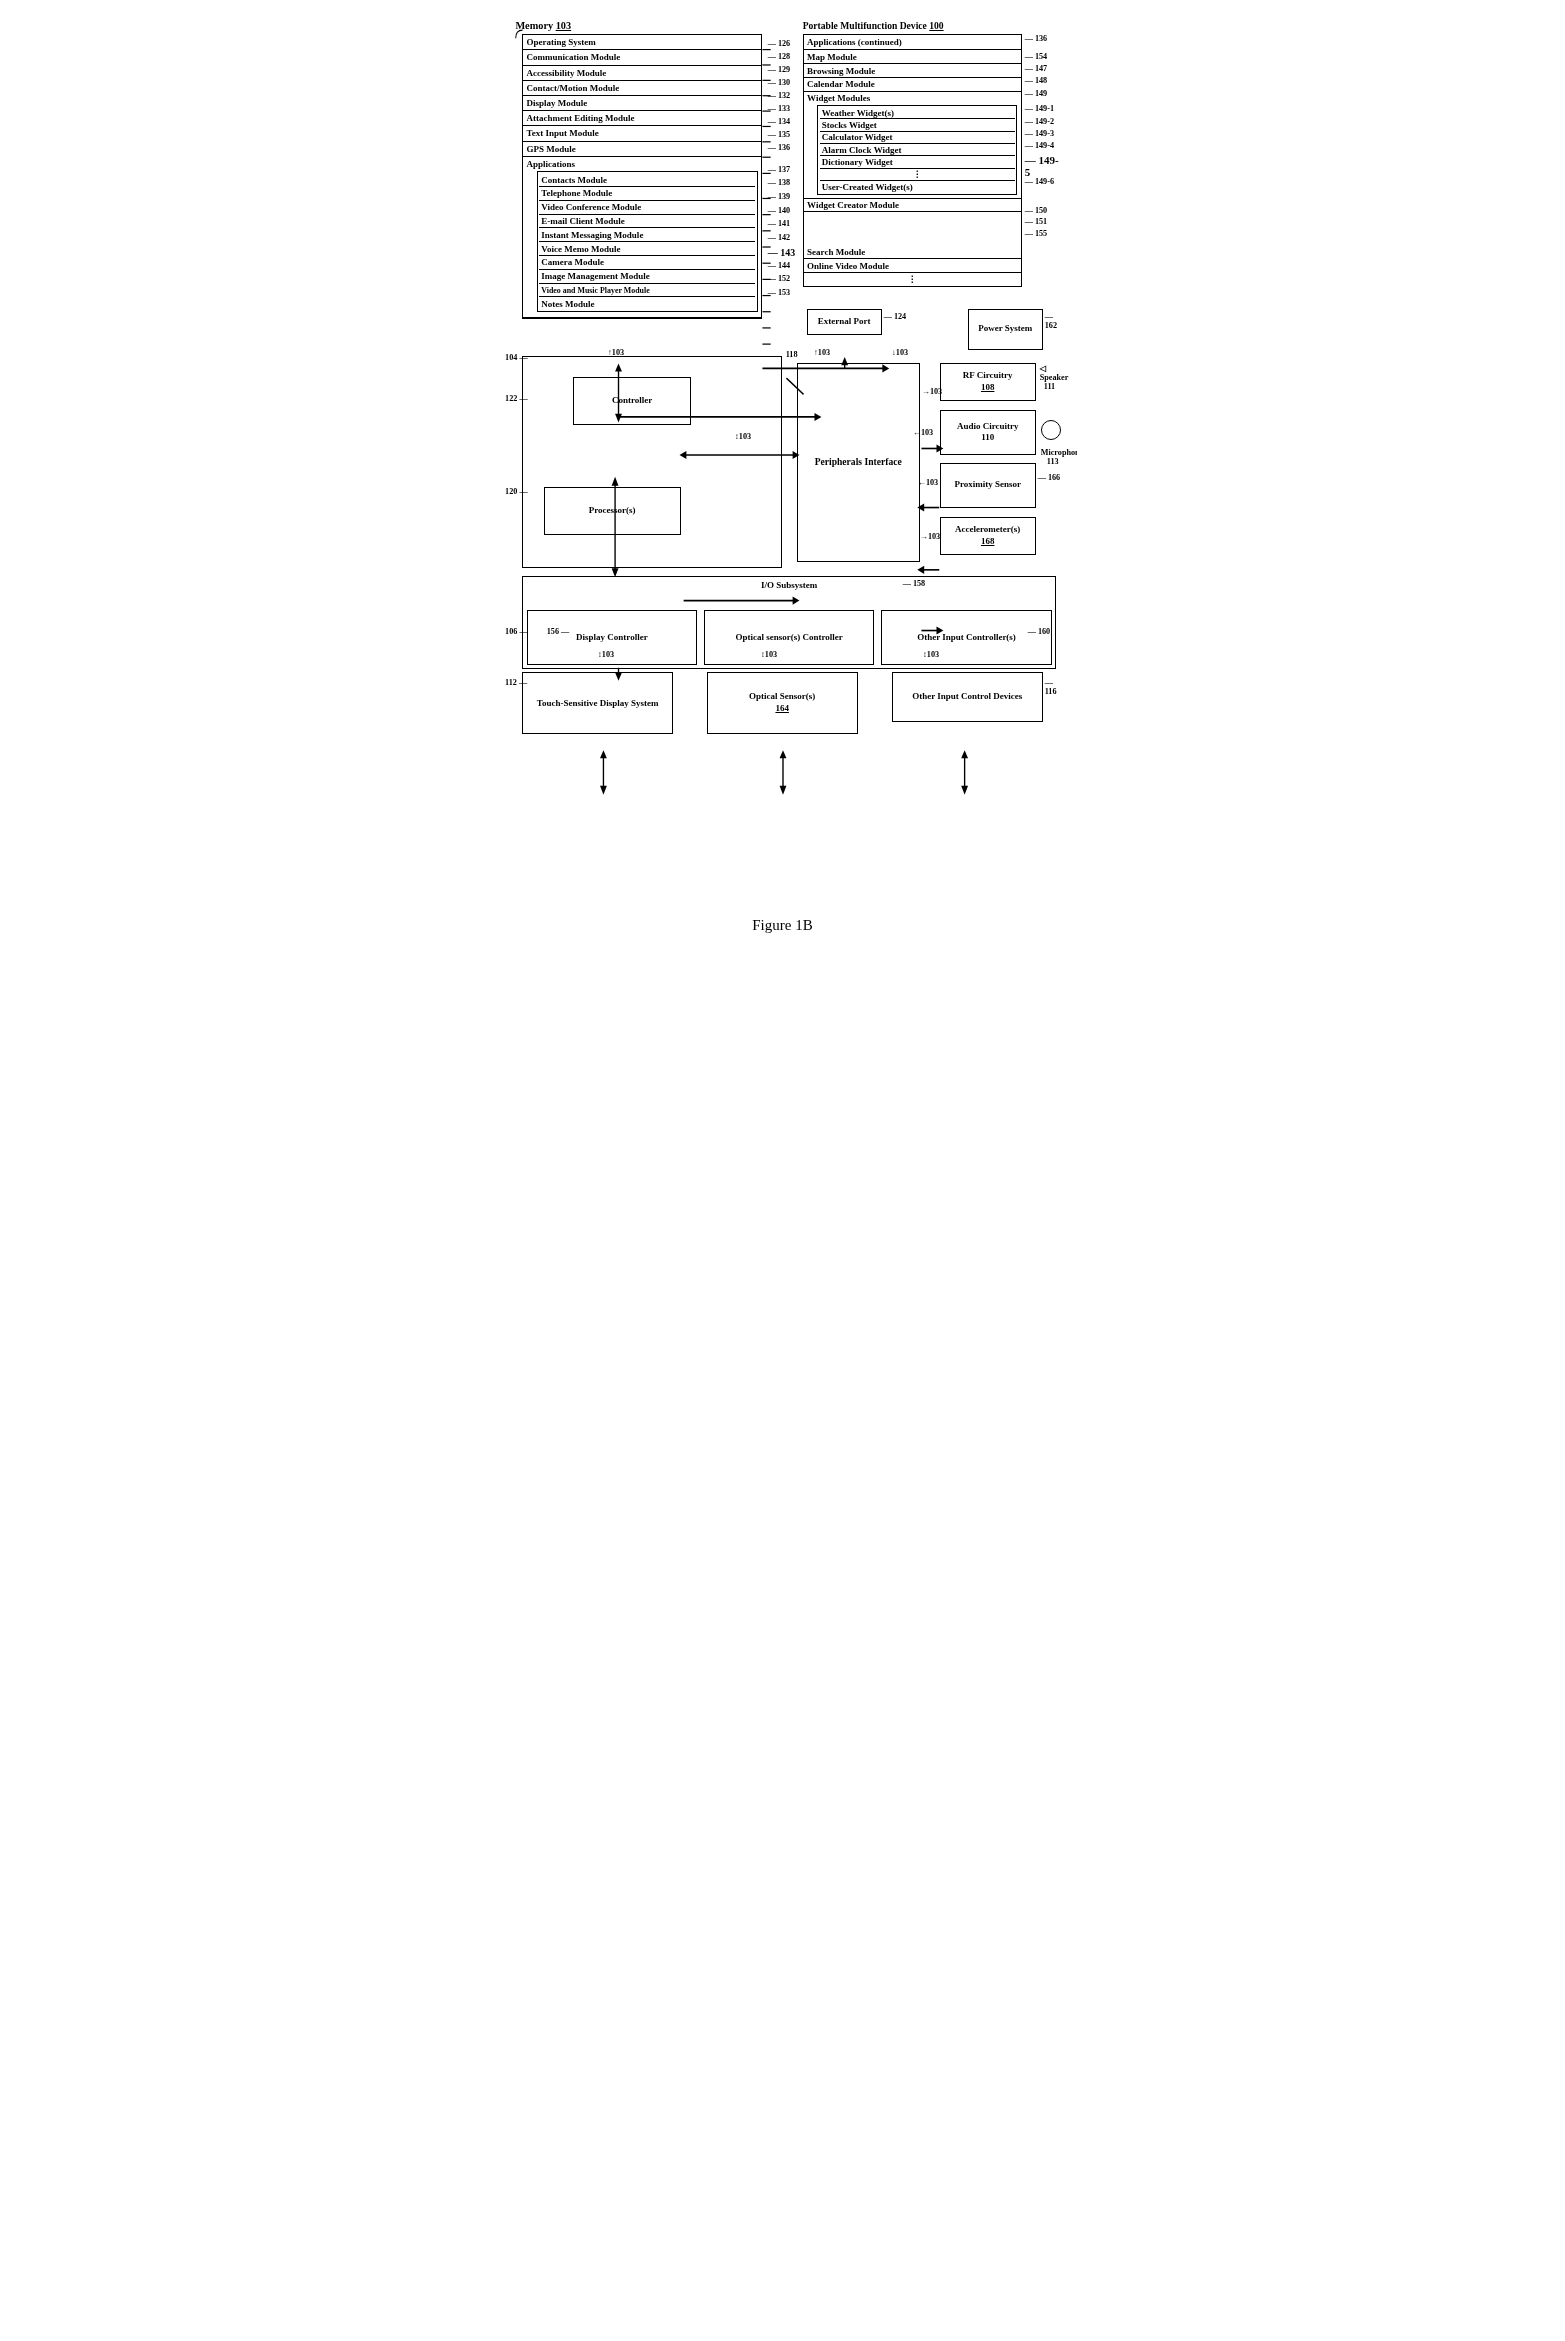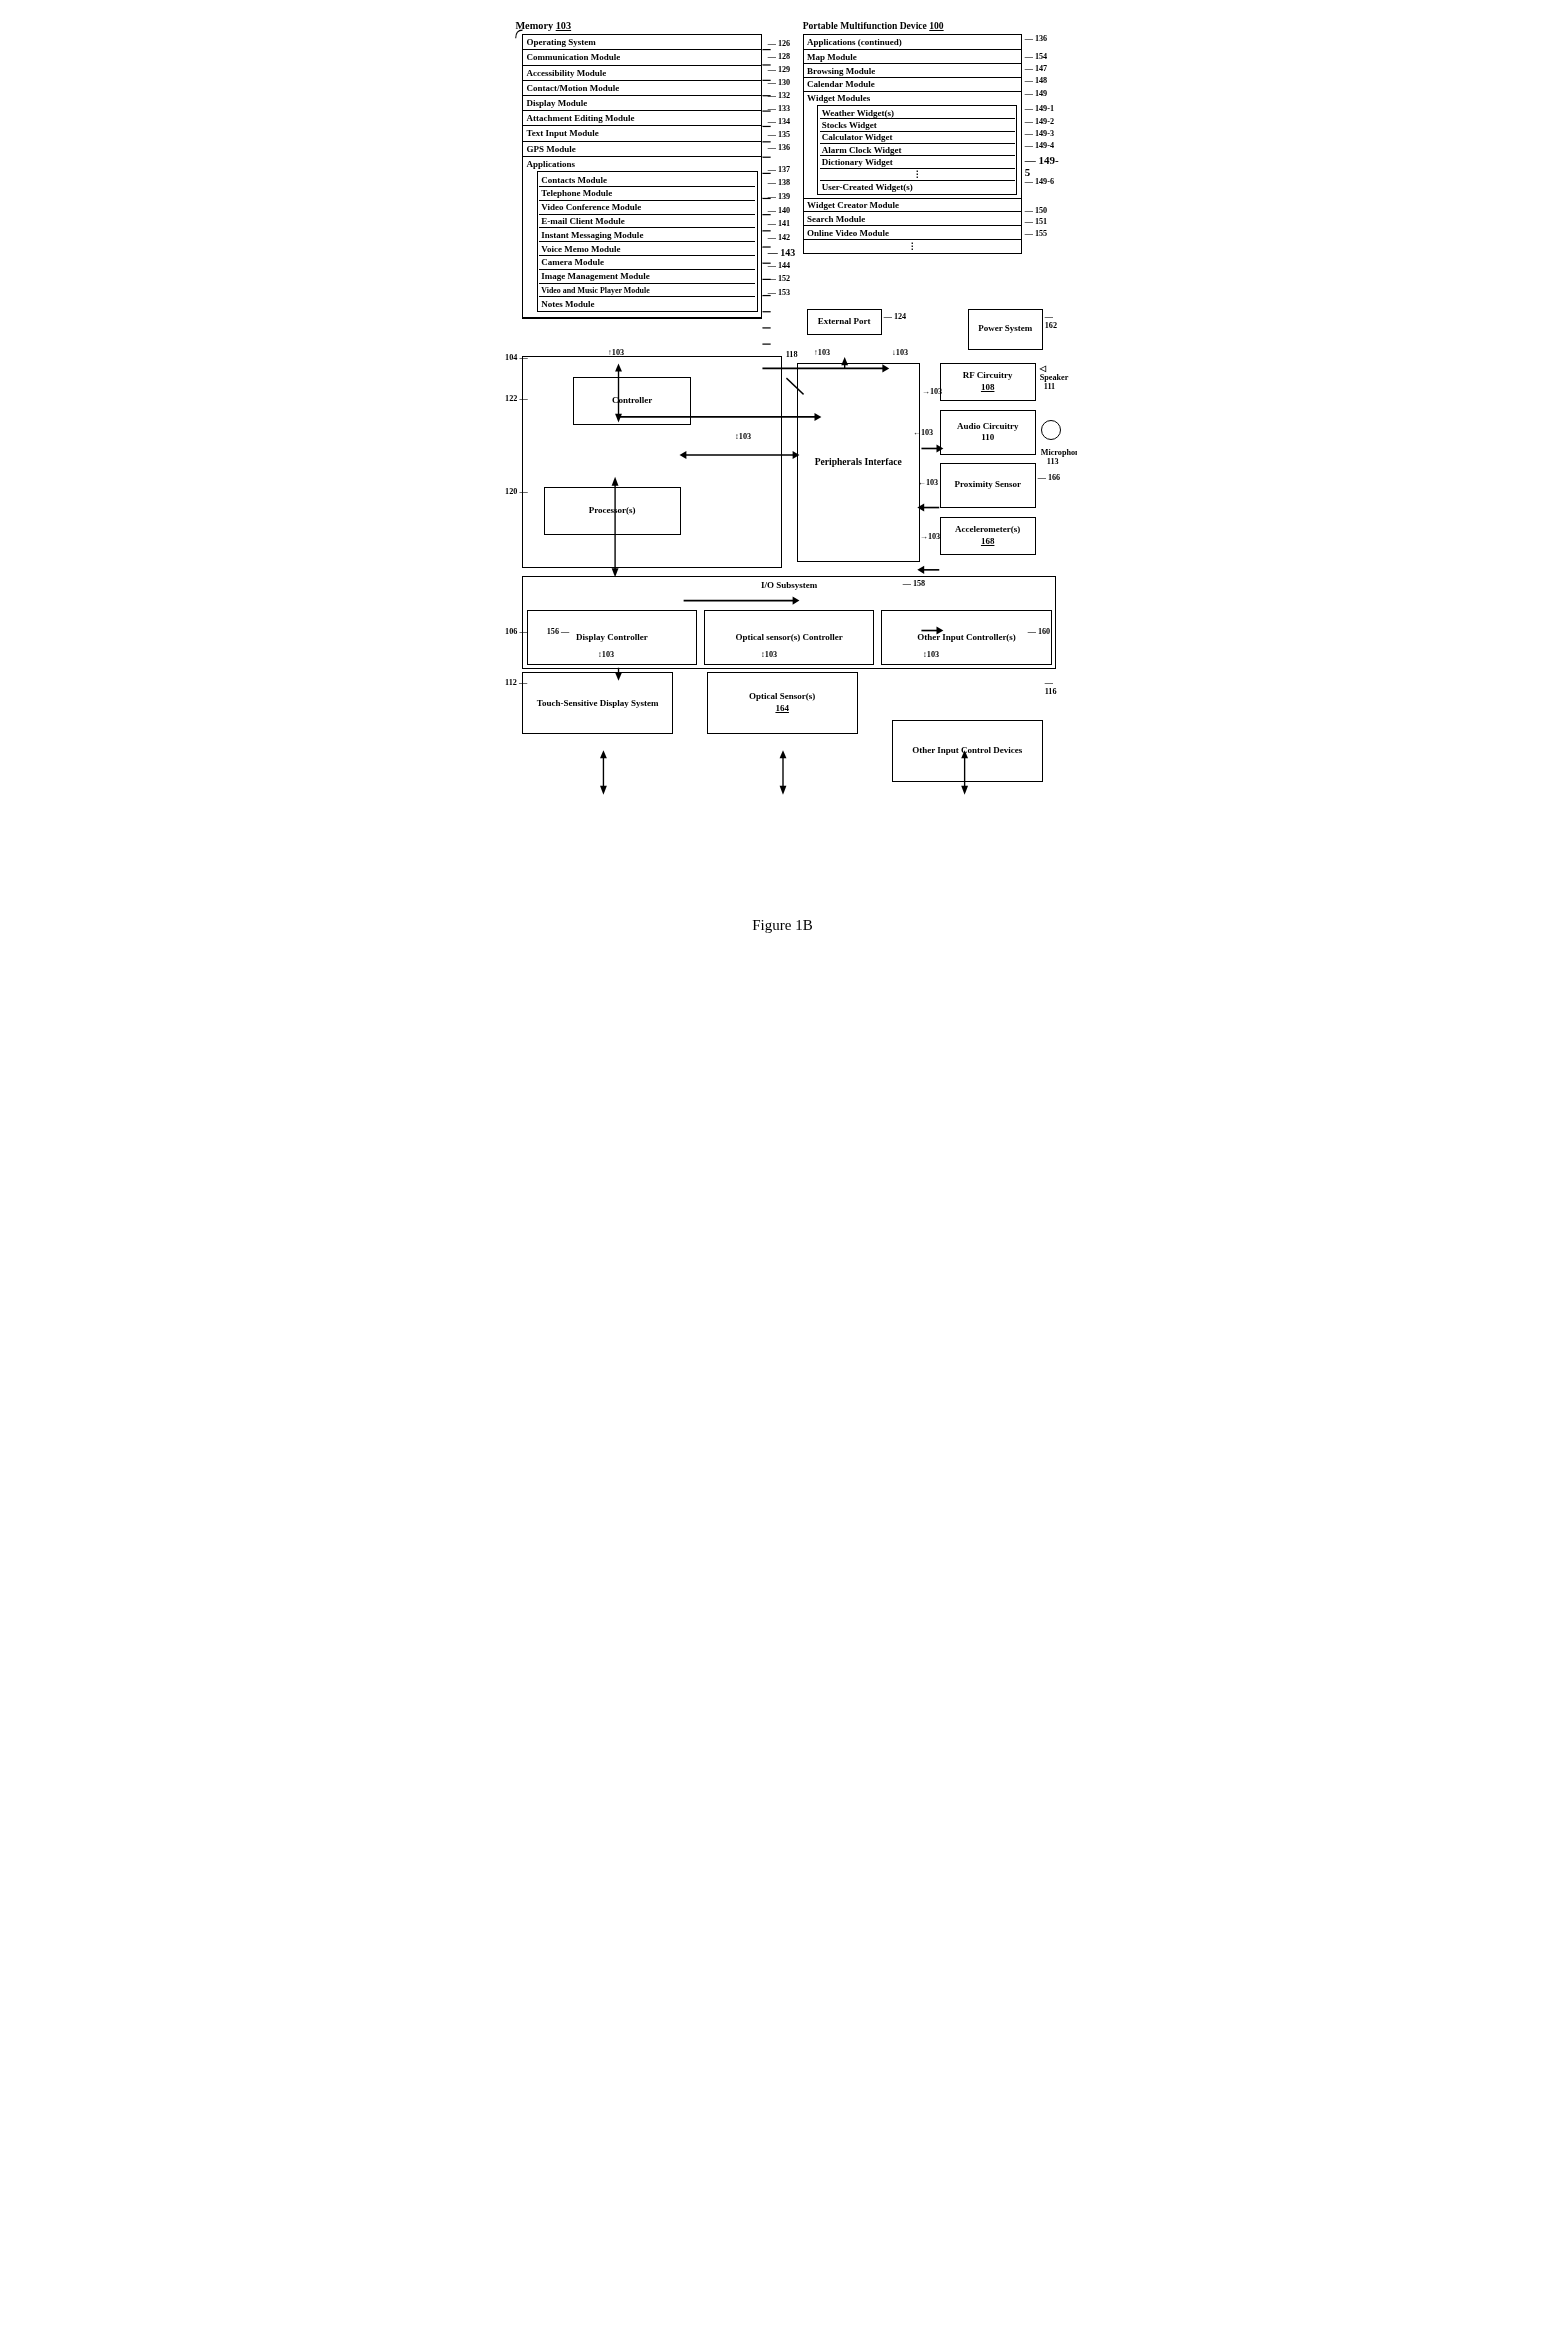--- a/index.html
+++ b/index.html
@@ -141,21 +141,21 @@
         <div style="padding:0.7px 2.1px; border-bottom:0.7px solid black;"><span style="font-weight:bold;">Weather Widget(s)</span></div>
         <div style="padding:0.7px 2.1px; border-bottom:0.7px solid black;"><span style="font-weight:bold;">Stocks Widget</span></div>
         <div style="padding:0.7px 2.1px; border-bottom:0.7px solid black;"><span style="font-weight:bold;">Calculator Widget</span></div>
         <div style="padding:0.7px 2.1px; border-bottom:0.7px solid black;"><span style="font-weight:bold;">Alarm Clock Widget</span></div>
         <div style="padding:0.7px 2.1px; border-bottom:0.7px solid black;"><span style="font-weight:bold;">Dictionary Widget</span></div>
         <div style="padding:0.7px 2.1px; border-bottom:0.7px solid black; text-align:center;"><span style="font-weight:bold;">⋮</span></div>
         <div style="padding:0.7px 2.1px;"><span style="font-weight:bold;">User-Created Widget(s)</span></div>
       </div>
     </div>
     <div style="padding:1.4px 3.4px; border-bottom:0.7px solid black;"><span style="font-weight:bold;">Widget Creator Module</span></div>
-    <div style="padding:1.4px 3.4px; border-bottom:0.7px solid black;"><span style="font-weight:bold;">Search Module</span></div>
+    <div style="padding:1.4px 3.4px; border-bottom:0.7px solid black;margin-top:33px;"><span style="font-weight:bold;">Search Module</span></div>
     <div style="padding:1.4px 3.4px; border-bottom:0.7px solid black;"><span style="font-weight:bold;">Online Video Module</span></div>
     <div style="padding:1.4px 3.4px; text-align:center;"><span style="font-weight:bold;">⋮</span></div>
   </div>
 
   <span style="position:absolute; top:20.5px; left:523px; font-weight:bold; font-size:8.2px;">— 136</span>
   <span style="position:absolute; top:38px; left:523px; font-weight:bold; font-size:8.2px;">— 154</span>
   <span style="position:absolute; top:50px; left:523px; font-weight:bold; font-size:8.2px;">— 147</span>
   <span style="position:absolute; top:62px; left:523px; font-weight:bold; font-size:8.2px;">— 148</span>
   <span style="position:absolute; top:75px; left:523px; font-weight:bold; font-size:8.2px;">— 149</span>
   <span style="position:absolute; top:90px; left:523px; font-weight:bold; font-size:8.2px;">— 149-1</span>
@@ -260,21 +260,21 @@
   <span style="position:absolute; top:636px; left:421px; font-weight:bold; font-size:8.2px;">↕103</span>
 
   <div style="position:absolute; top:658px; left:20.5px; width:151px; border:1.4px solid black; height:62px; display:flex; align-items:center; justify-content:center; font-weight:bold; font-size:9px; text-align:center;">
     <span>Touch-Sensitive Display System</span>
   </div>
 
   <div class="box" style="top:658px; left:205px; width:151px; height:62px;">
     <span>Optical Sensor(s)<br><span class="underline">164</span></span>
   </div>
 
-  <div class="box" style="top:658px; left:390px; width:151px; height:62px;margin-top:48px;">
+  <div class="box" style="top:658px; left:390px; width:151px; height:50px;">
     <span>Other Input Control Devices</span>
   </div>
 
   <span style="position:absolute; top:664px; left:3.4px; font-weight:bold; font-size:8.2px;">112 —</span>
   <span style="position:absolute; top:664px; left:543px; font-weight:bold; font-size:8.2px;">— 116</span>
 
   <svg class="lines" viewBox="0 0 820 1100" preserveAspectRatio="none">
 
     <path d="M 30 20 Q 20 20 20 30" fill="none" stroke="black" stroke-width="1.5"></path>
 

